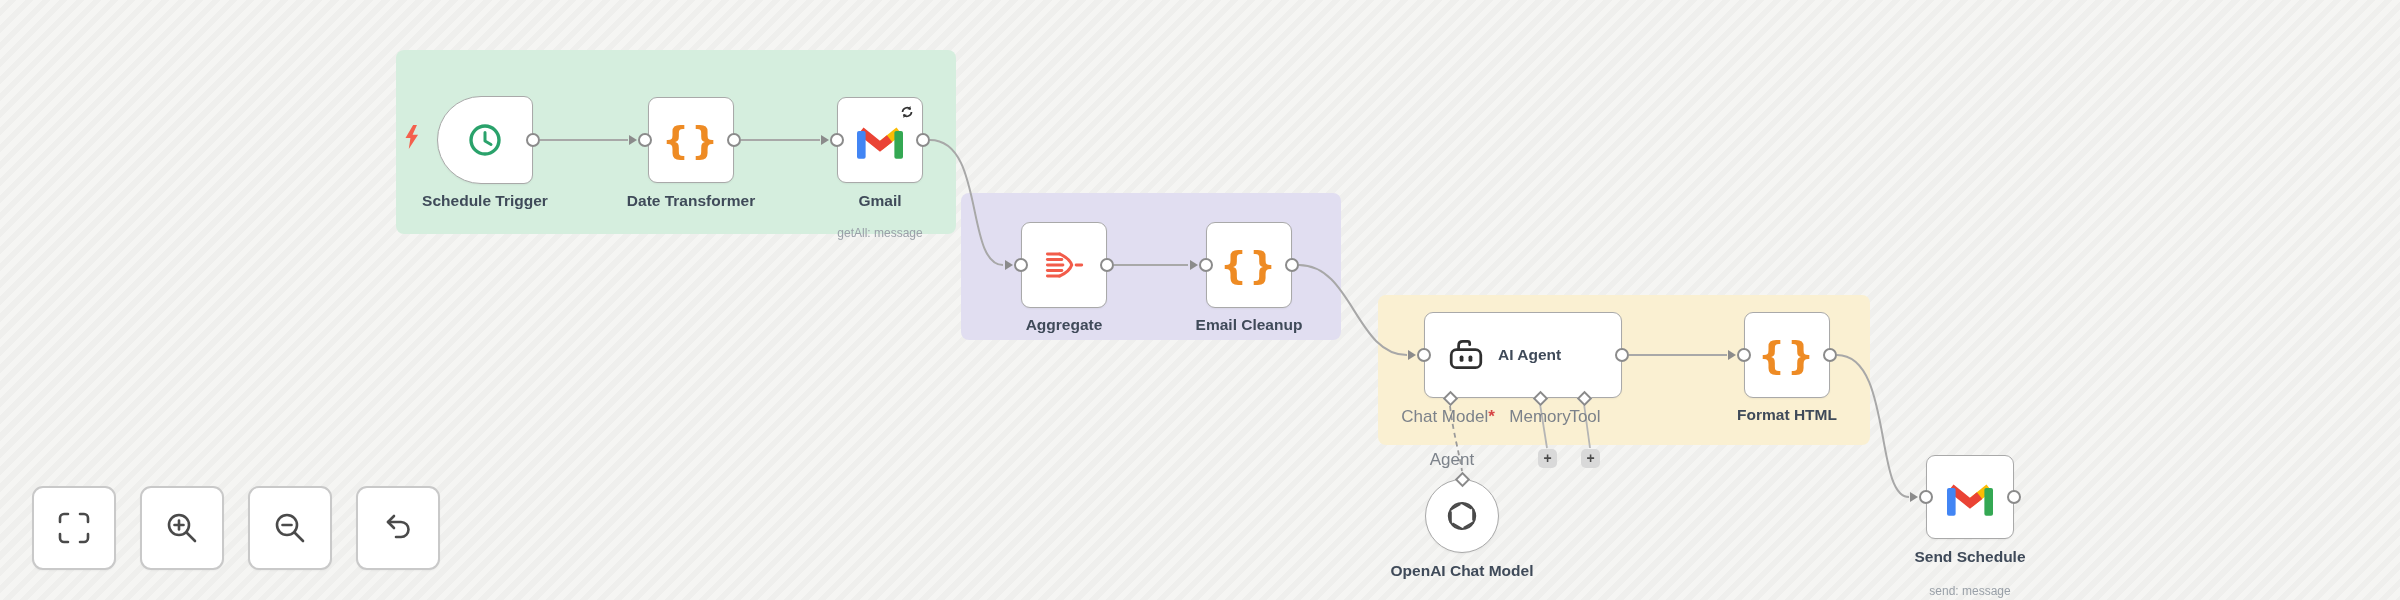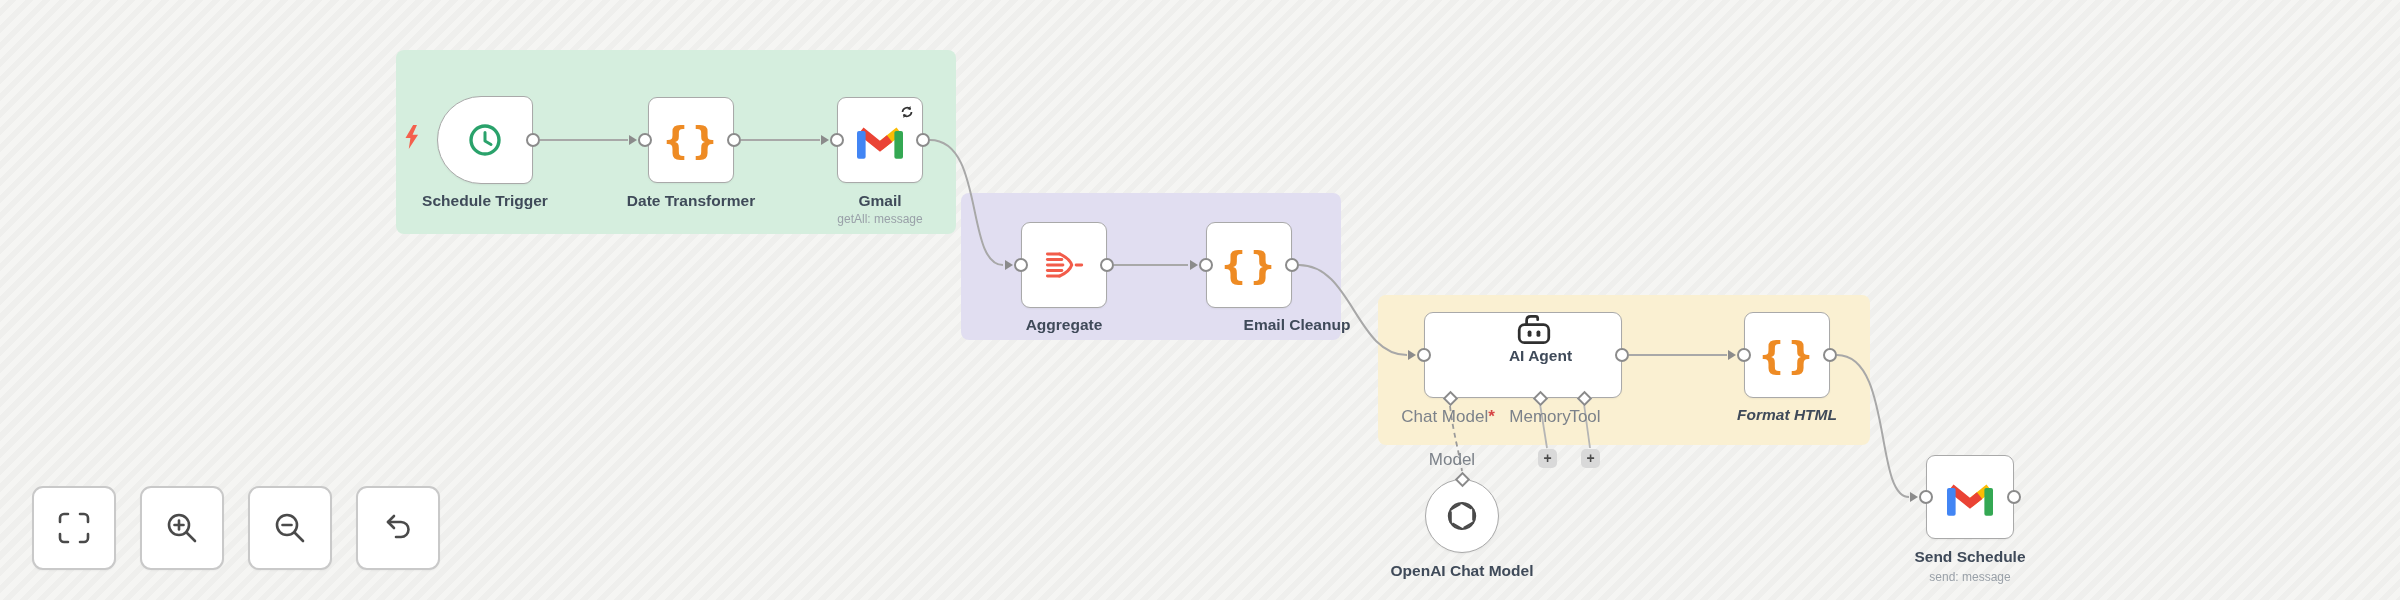--- a/index.html
+++ b/index.html
@@ -19,21 +19,21 @@
   }
   .node.trigger{border-radius:44px 9px 9px 44px;}
   .node.round{border-radius:50%;}
   .brace{font-family:"DejaVu Sans",sans-serif;font-weight:700;font-size:38px;color:#ee8b24;letter-spacing:2px;line-height:1;user-select:none;}
   .nlabel{
     position:absolute;transform:translateX(-50%);white-space:nowrap;
     font-size:15.5px;font-weight:700;color:#3f4a59;text-align:center;
   }
   .nsub{
     position:absolute;transform:translateX(-50%);white-space:nowrap;
-    font-size:12px;font-weight:400;color:#99a0a8;text-align:center;
+    font-size:12px;font-weight:400;color:#99a0a8;text-align:center;margin-top:14px;
   }
   .port{
     position:absolute;width:14px;height:14px;border-radius:50%;
     background:#fff;border:2px solid #8b8b8b;box-sizing:border-box;z-index:6;
   }
   .arrow{
     position:absolute;width:0;height:0;z-index:5;
     border-top:5px solid transparent;border-bottom:5px solid transparent;border-left:8px solid #8b8b8b;
   }
   .diamond{
@@ -128,46 +128,46 @@
         <path d="M15,4 Q24,8 26,14 Q24,20 15,24"></path>
         <path d="M30,14 H35"></path>
       </g>
     </svg>
   </div>
   <div class="nlabel" style="left:1064px;top:316px;text-align:right;">Aggregate</div>
 
   <div class="node" style="left:1206px;top:222px;width:86px;height:86px;">
     <span class="brace">{}</span>
   </div>
-  <div class="nlabel" style="left:1249px;top:316px;margin-left:48px;">Email Cleanup</div>
-
-  <div class="node" style="left:1424px;top:312px;width:198px;height:86px;justify-content:flex-start;padding-left:22px;flex-direction:column;">
+  <div class="nlabel" style="left:1249px;top:316px;">Email Cleanup</div>
+
+  <div class="node" style="left:1424px;top:312px;width:198px;height:86px;justify-content:flex-start;padding-left:22px;">
     <svg width="38" height="34" viewBox="0 0 36 32">
       <rect x="4" y="11" width="28" height="17" rx="5" fill="none" stroke="#2f2f2f" stroke-width="2.6"></rect>
       <rect x="12" y="16.5" width="3.6" height="6" rx="1.6" fill="#2f2f2f"></rect>
       <rect x="20.4" y="16.5" width="3.6" height="6" rx="1.6" fill="#2f2f2f"></rect>
       <path d="M11,11 L11,7 Q11,3.2 15,3.2 L19.5,3.2 Q21.5,3.2 21.5,5.2 L21.5,6.2" fill="none" stroke="#2f2f2f" stroke-width="2.6" stroke-linecap="round"></path>
     </svg>
     <span class="ailabel">AI Agent</span>
   </div>
 
   <div class="diamond" style="left:1444.5px;top:392.5px;"></div>
   <div class="diamond" style="left:1534.5px;top:392.5px;"></div>
   <div class="diamond" style="left:1578.5px;top:392.5px;"></div>
   <div class="plabel" style="left:1448px;top:407px;"><span>Chat Model</span><span class="req">*</span></div>
   <div class="plabel" style="left:1540px;top:407px;">Memory</div>
   <div class="plabel" style="left:1585px;top:407px;">Tool</div>
-  <div class="plabel" style="left:1452px;top:450px;">Model</div>
+  <div class="plabel" style="left:1452px;top:450px;">Agent</div>
   <div class="plusbtn" style="left:1538px;top:449px;">+</div>
   <div class="plusbtn" style="left:1581px;top:449px;">+</div>
 
   <div class="node" style="left:1744px;top:312px;width:86px;height:86px;">
     <span class="brace">{}</span>
   </div>
-  <div class="nlabel" style="left:1787px;top:406px;font-style:italic;">Format HTML</div>
+  <div class="nlabel" style="left:1787px;top:406px;">Format HTML</div>
 
   <div class="diamond" style="left:1456.5px;top:473.5px;"></div>
   <div class="node round" style="left:1425px;top:479px;width:74px;height:74px;">
     <svg width="34" height="34" viewBox="-17 -17 34 34">
       <g fill="none" stroke="#4a4a4a" stroke-width="2.1">
         <path d="M0,-13 A13,13 0 0 1 11.26,-6.5 L11.26,4.5" transform="rotate(0)"></path>
         <path d="M0,-13 A13,13 0 0 1 11.26,-6.5 L11.26,4.5" transform="rotate(60)"></path>
         <path d="M0,-13 A13,13 0 0 1 11.26,-6.5 L11.26,4.5" transform="rotate(120)"></path>
         <path d="M0,-13 A13,13 0 0 1 11.26,-6.5 L11.26,4.5" transform="rotate(180)"></path>
         <path d="M0,-13 A13,13 0 0 1 11.26,-6.5 L11.26,4.5" transform="rotate(240)"></path>

